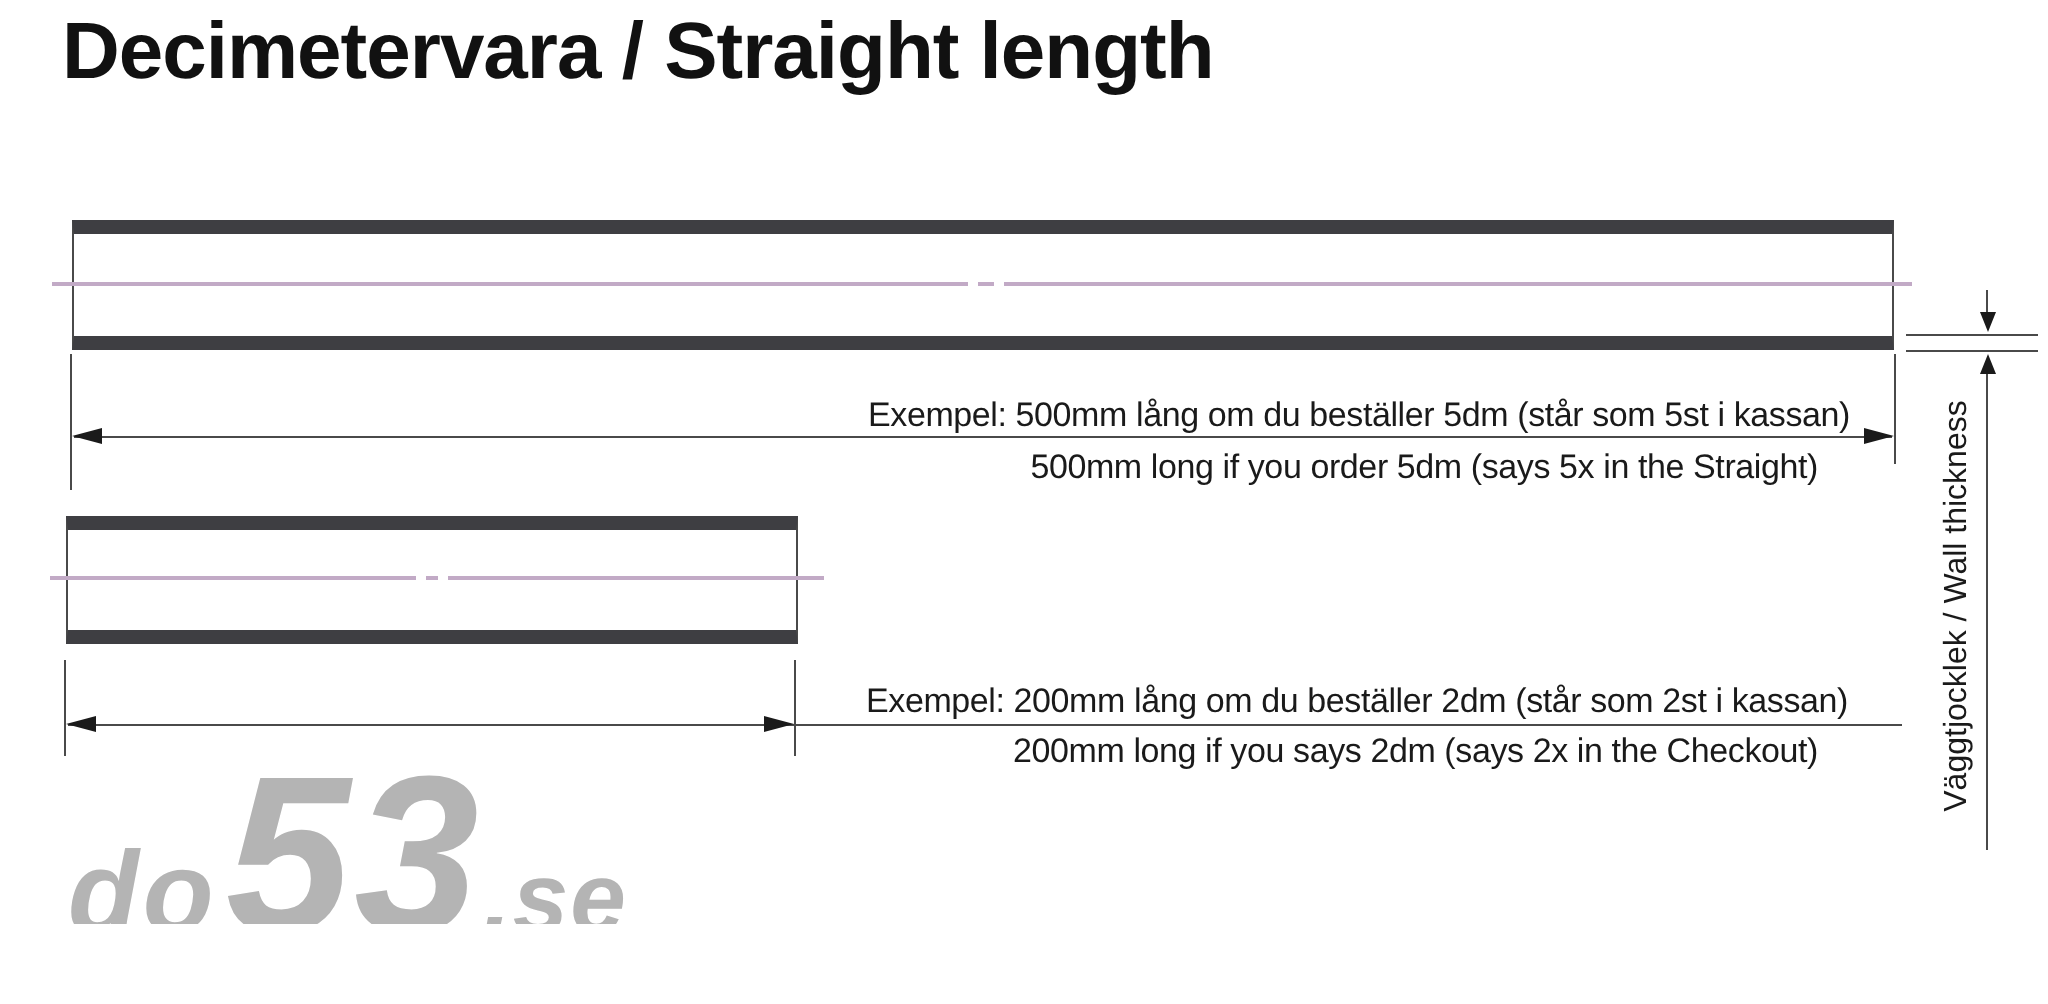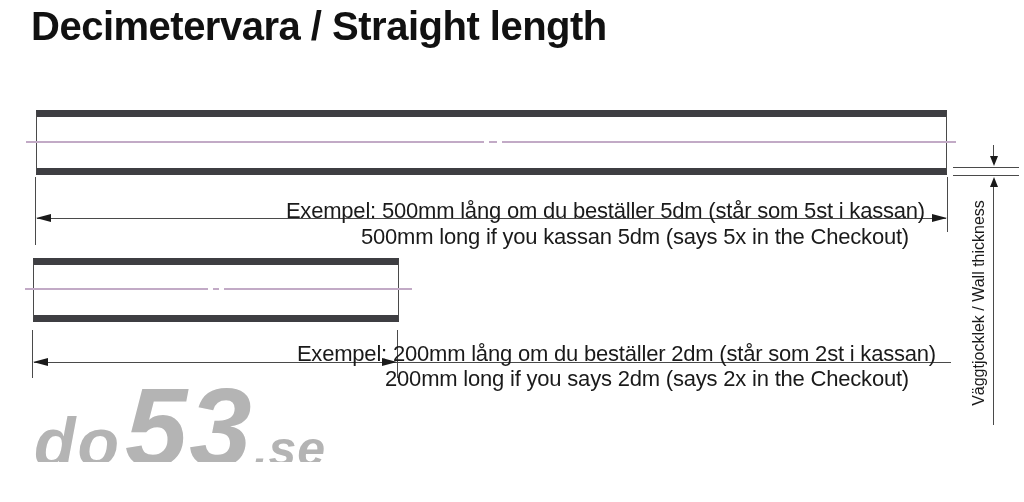--- a/index.html
+++ b/index.html
@@ -40,35 +40,35 @@
       var(--centerline,#c2aac6) 199px 100%);
   }
   
   .arr{position:absolute;width:0;height:0;}
   .arr-left{border-top:4px solid transparent;border-bottom:4px solid transparent;border-right:15px solid var(--text,#1a1a1a);}
   .arr-right{border-top:4px solid transparent;border-bottom:4px solid transparent;border-left:15px solid var(--text,#1a1a1a);}
   .arr-down{border-left:4px solid transparent;border-right:4px solid transparent;border-top:10px solid var(--text,#1a1a1a);}
   .arr-up{border-left:4px solid transparent;border-right:4px solid transparent;border-bottom:10px solid var(--text,#1a1a1a);}
   
   .note{
-    position:absolute;font-size:22px;color:var(--text,#1a1a1a);
+    position:absolute;font-size:17px;color:var(--text,#1a1a1a);
     white-space:nowrap;letter-spacing:-0.2px;margin-left:39px;
   }
   .vlabel{
     position:absolute;left:859px;top:294px;width:240px;height:18px;
     transform:rotate(-90deg);text-align:center;
     font-size:16px;color:var(--text,#1a1a1a);white-space:nowrap;
   }
   
   .logo{
     position:absolute;left:34px;top:372px;display:flex;align-items:baseline;
     color:var(--logo_gray,#b4b4b4);font-weight:bold;font-style:italic;
     line-height:1;user-select:none;
   }
-  .logo-do{font-size:68px;letter-spacing:2px;}
+  .logo-do{font-size:58px;letter-spacing:2px;}
   .logo-n{font-size:112px;letter-spacing:2px;margin-left:4px;}
   .logo-se{font-size:50px;letter-spacing:1px;}
   .logo-underline{
     position:absolute;left:40px;top:476px;width:268px;height:6px;
     background:var(--logo_gray,#b4b4b4);transform:rotate(-0.6deg);
   }
 </style>
 </head>
 <body style="--background: #ffffff; --line: #4a4a4a; --tube_wall: #3e3e42; --centerline: #c2aac6; --text: #1a1a1a; --logo_gray: #b4b4b4;">
 
@@ -86,31 +86,31 @@
   <div class="arr arr-up" style="left:990px;top:177px;"></div>
   <div class="vline" style="left:993px;top:187px;height:238px;"></div>
   <div class="vlabel">Väggtjocklek / Wall thickness</div>
 
   <div class="vline" style="left:35px;top:177px;height:68px;"></div>
   <div class="vline" style="left:947px;top:177px;height:55px;"></div>
   <div class="hline" style="left:37px;top:218px;width:909px;"></div>
   <div class="arr arr-left" style="left:36px;top:214px;"></div>
   <div class="arr arr-right" style="left:932px;top:214px;"></div>
   <div class="note" style="top:198px;right:99px;">Exempel: 500mm lång om du beställer 5dm (står som 5st i kassan)</div>
-  <div class="note" style="top:224px;right:115px;">500mm long if you kassan 5dm (says 5x in the Checkout)</div>
+  <div class="note" style="top:224px;right:115px;">500mm long if you order 5dm (says 5x in the Straight)</div>
 
   <div class="tube tube-short"></div>
   <div class="centerline centerline-short"></div>
 
   <div class="vline" style="left:32px;top:330px;height:48px;"></div>
   <div class="vline" style="left:397px;top:330px;height:48px;"></div>
   <div class="hline" style="left:34px;top:362px;width:917px;"></div>
   <div class="arr arr-left" style="left:33px;top:358px;"></div>
   <div class="arr arr-right" style="left:382px;top:358px;"></div>
-  <div class="note" style="top:341px;right:88px;">Exempel: 200mm lång om du beställer 2dm (står som 2st i kassan)</div>
+  <div class="note" style="top:341px;right:100px;">Exempel: 200mm lång om du beställer 2dm (står som 2st i kassan)</div>
   <div class="note" style="top:366px;right:115px;">200mm long if you says 2dm (says 2x in the Checkout)</div>
 
   <div class="logo">
     <span class="logo-do">do</span>
       <span class="logo-n">53</span>
       <span class="logo-se">.se</span>
   </div>
   <div class="logo-underline"></div>
 
 </div>

